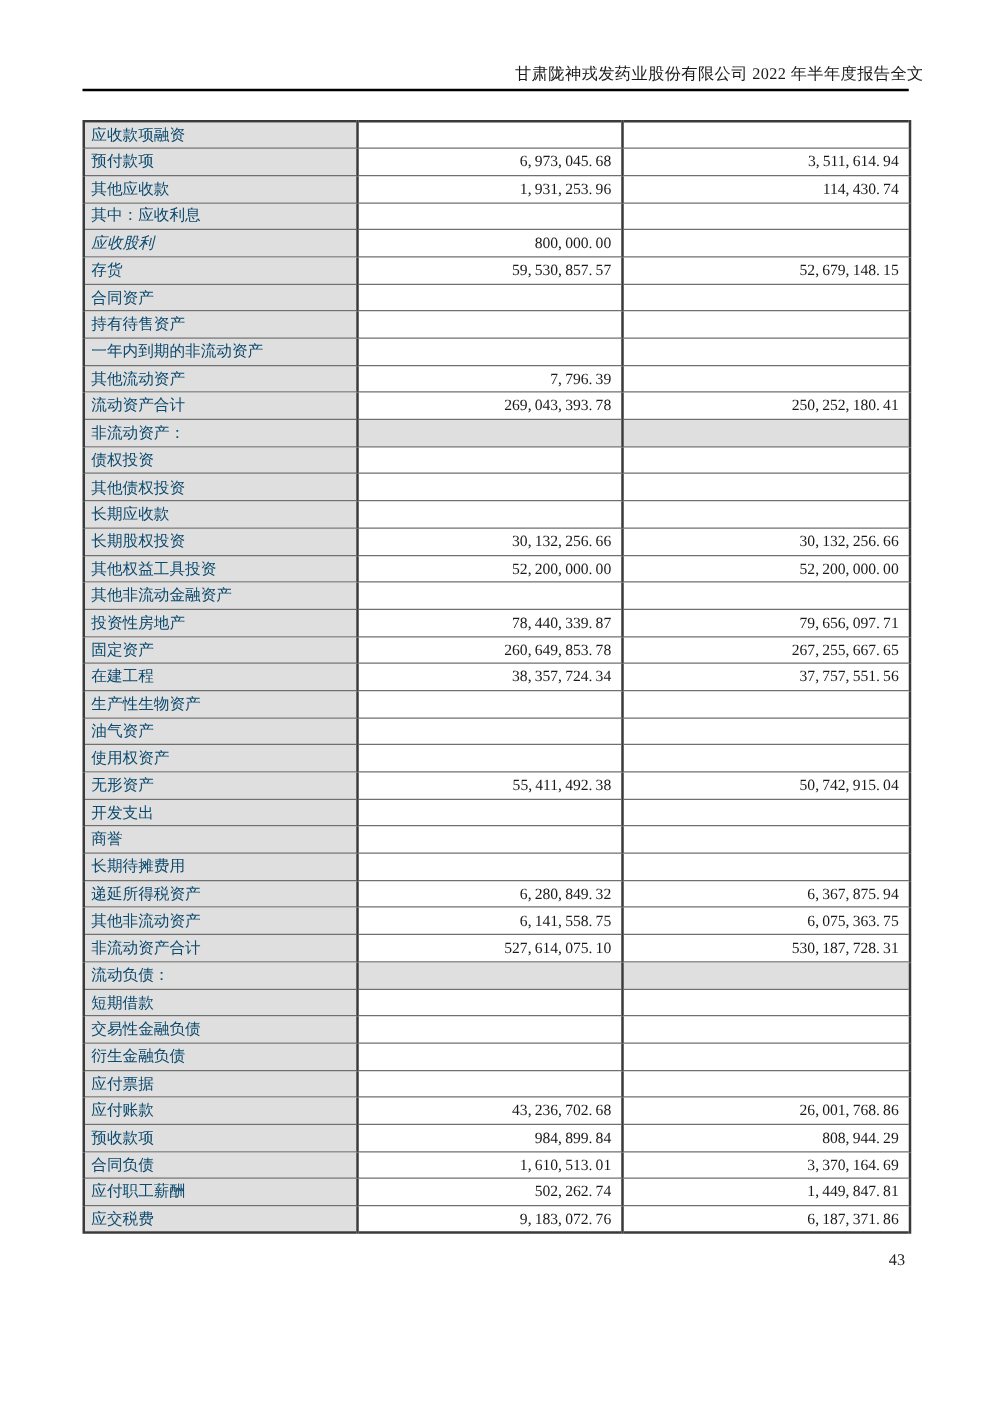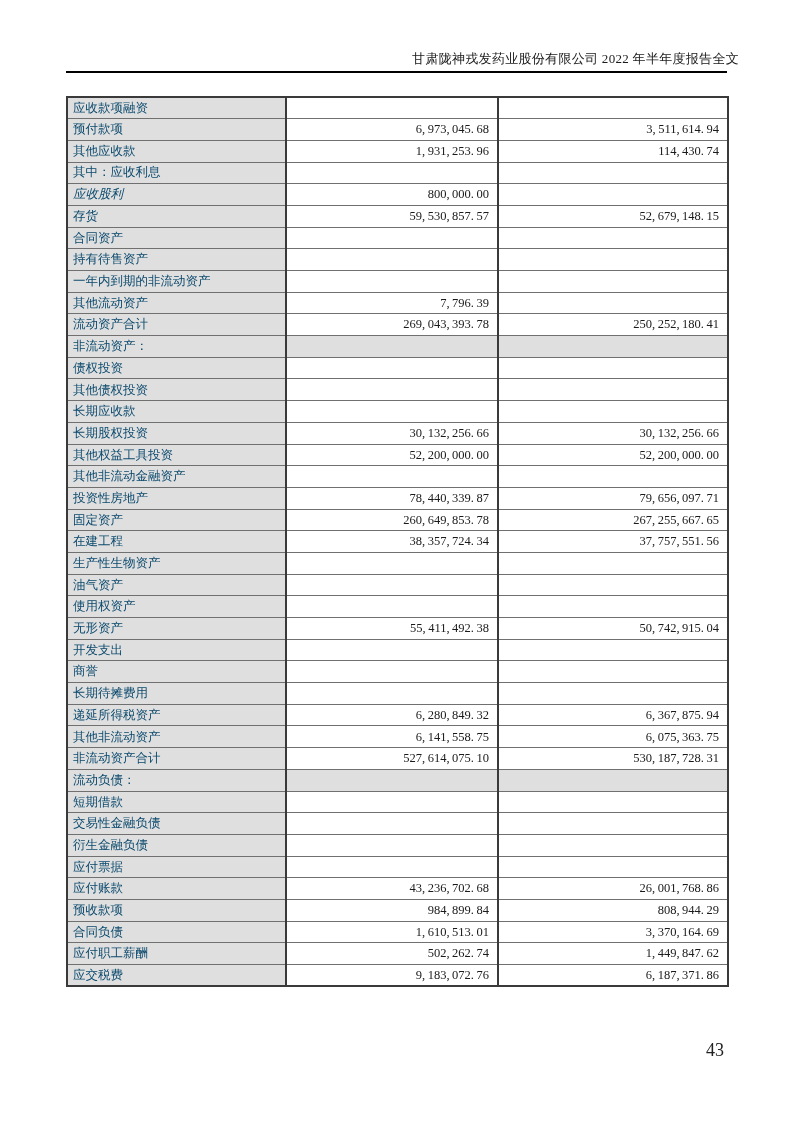--- a/index.html
+++ b/index.html
@@ -58,22 +58,22 @@
   td.num {
     background: #ffffff;
     text-align: right;
     font-family: "Liberation Serif", "DejaVu Serif", serif;
     color: #1a1a1a;
   }
   tr.section td { background: #dfdfdf; font-family: Liberation Serif, serif; }
 
   .page-number {
     position: absolute;
-    right: 69px; top: 1040px;
-    font-size: 18px;
+    right: 69px; top: 1000px;
+    font-size: 13px;
     color: #222;
   }
 </style>
 </head>
 <body>
 
 <div class="page">
 
   <div class="doc-header">甘肃陇神戎发药业股份有限公司 2022 年半年度报告全文</div>
 
@@ -277,21 +277,21 @@
           <td class="num">808, 944. 29</td>
         </tr>
         <tr>
           <td class="label ind1">合同负债</td>
           <td class="num">1, 610, 513. 01</td>
           <td class="num">3, 370, 164. 69</td>
         </tr>
         <tr>
           <td class="label ind1">应付职工薪酬</td>
           <td class="num">502, 262. 74</td>
-          <td class="num">1, 449, 847. 62</td>
+          <td class="num">1, 449, 847. 81</td>
         </tr>
         <tr>
           <td class="label ind1">应交税费</td>
           <td class="num">9, 183, 072. 76</td>
           <td class="num">6, 187, 371. 86</td>
         </tr>
       </tbody>
   </table>
 
   <div class="page-number">43</div>

